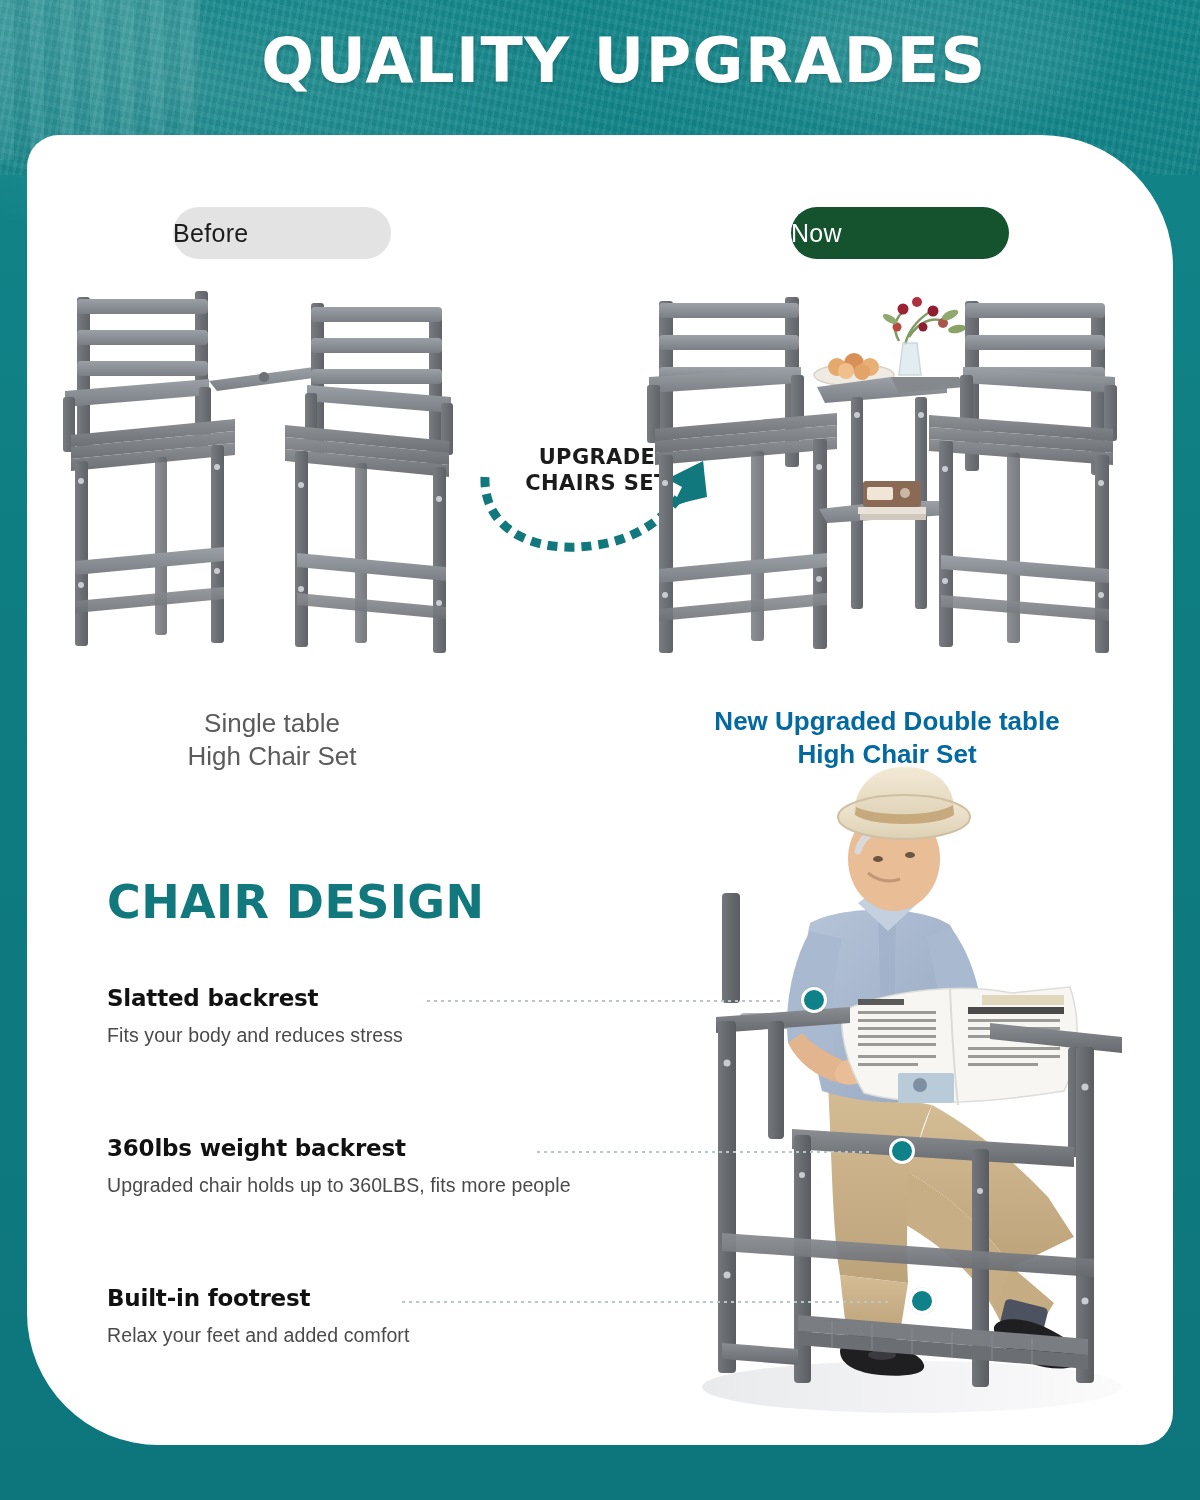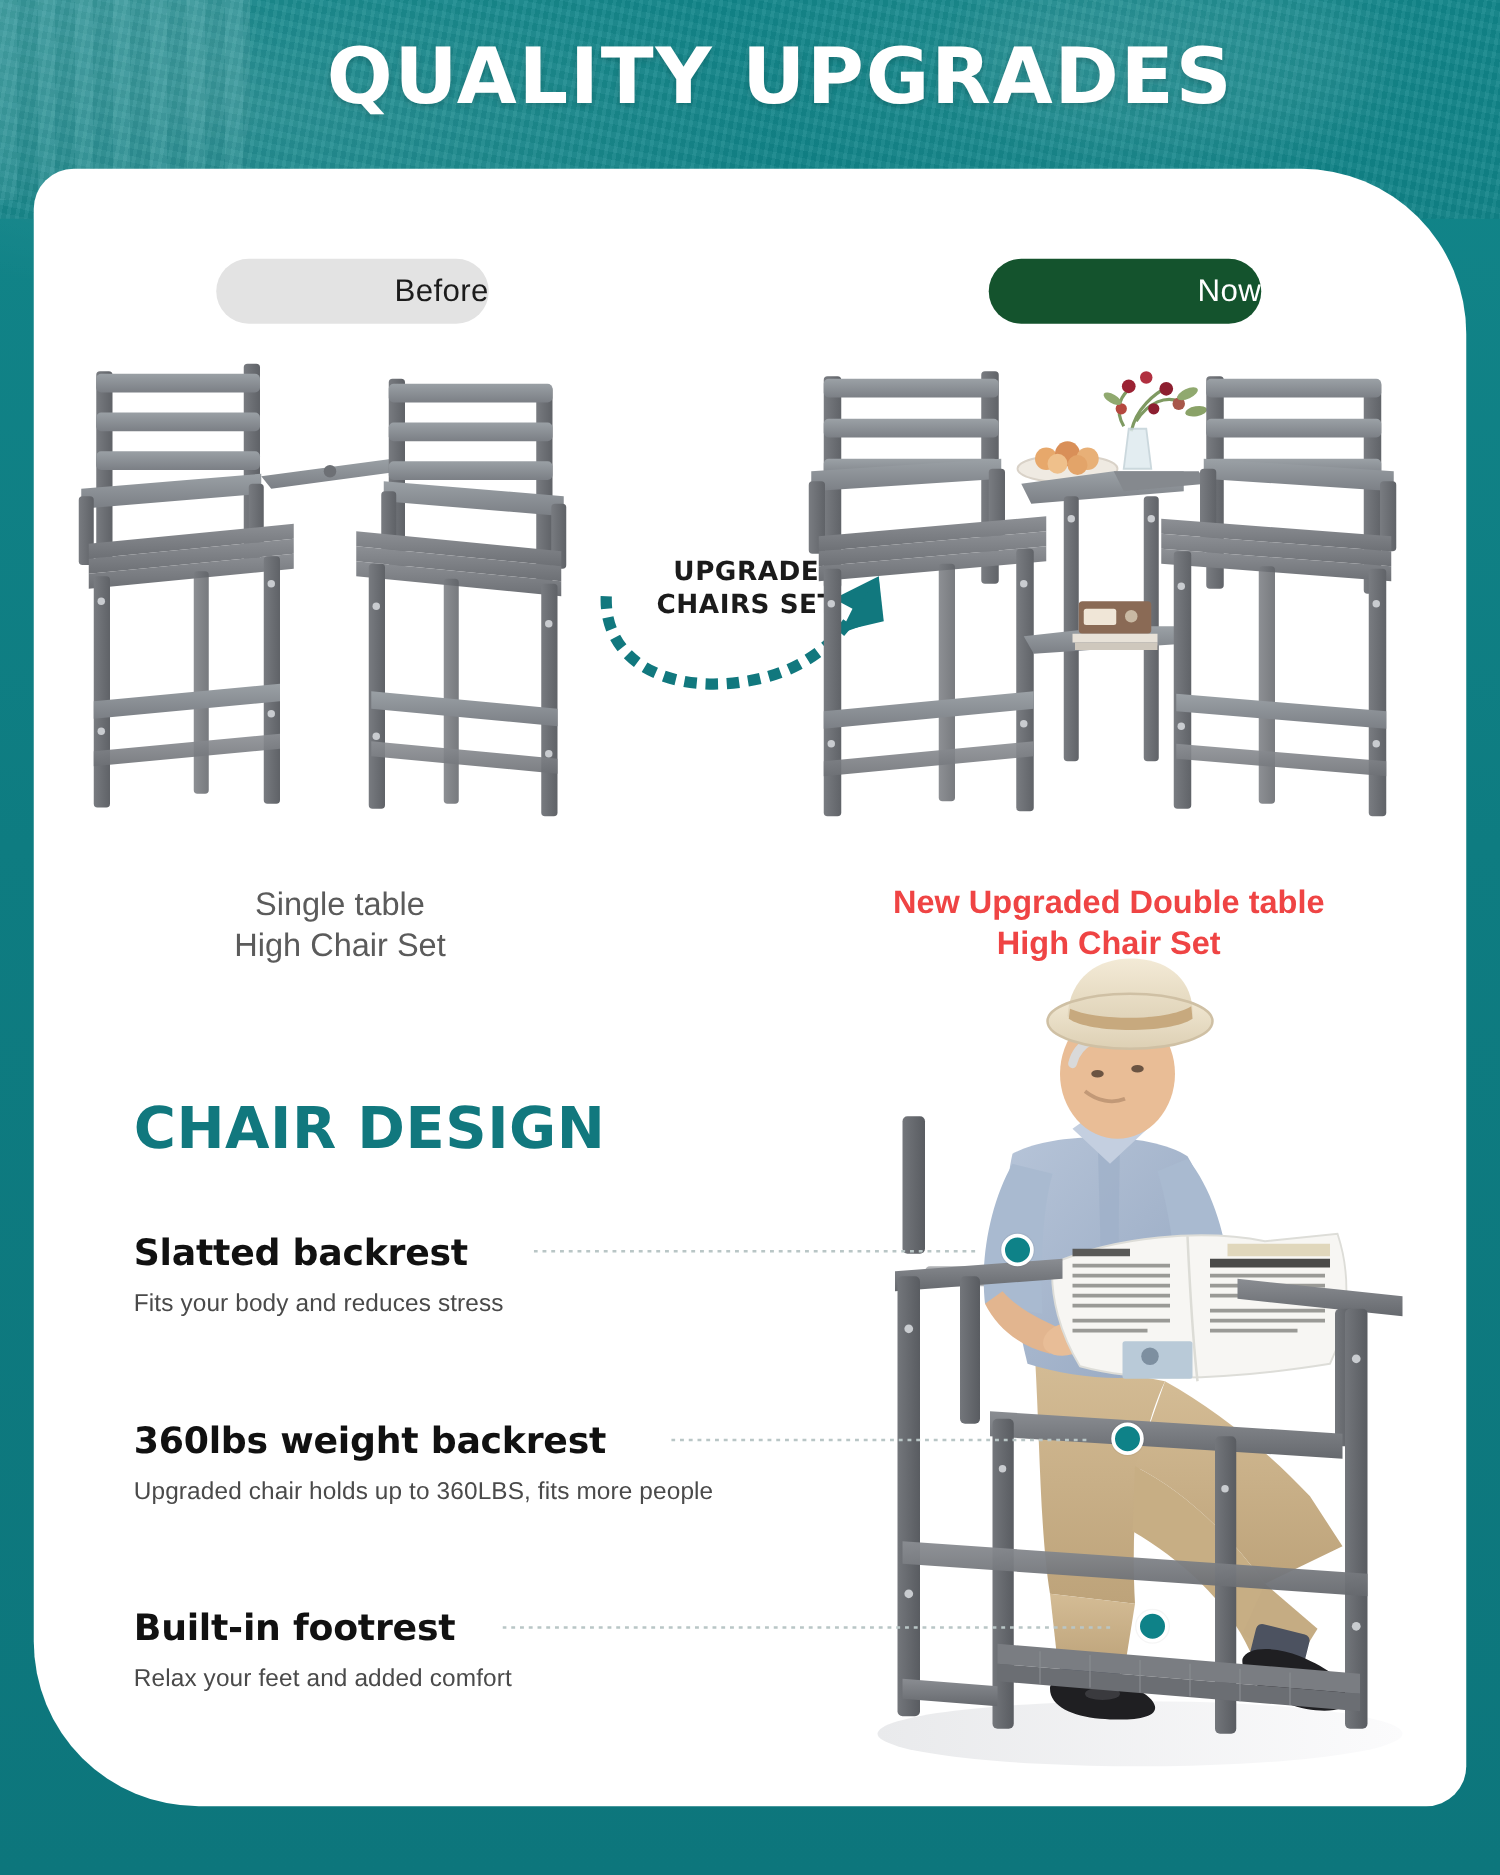--- a/index.html
+++ b/index.html
@@ -57,21 +57,21 @@
     left:27px; top:135px; width:1146px; height:1310px;
     background:#ffffff;
     border-radius:32px 132px 32px 132px;
     overflow:hidden;
   }
 
   
   .badge{
     position:absolute;
     height:52px; border-radius:26px;
-    display:flex; align-items:center; justify-content:flex-end;
+    display:flex; align-items:center; justify-content:flex-start;
     font-size:25px; letter-spacing:.3px;
   }
   .badge-before{
     left:146px; top:72px; width:218px;
     background:#e3e3e3; color:#1c1c1c;
   }
   .badge-now{
     left:764px; top:72px; width:218px;
     background:#14532d; color:#ffffff;
   }
@@ -80,21 +80,21 @@
   .prod{ position:absolute; }
   .prod-before{ left:32px; top:150px; width:400px; height:390px; }
   .prod-now{ left:620px; top:140px; width:470px; height:400px; }
 
   .caption{
     position:absolute;
     text-align:center; line-height:1.28;
     font-size:26px; color:#545454; font-weight:500;margin-top:22px;
   }
   .cap-before{ left:55px; top:550px; width:380px; color:#5b5b5b; }
-  .cap-now{ left:600px; top:548px; width:520px; color:#ef4444; font-weight:600; }
+  .cap-now{ left:600px; top:548px; width:520px; color:#0369a1; font-weight:600; }
 
   
   .upgrade{
     position:absolute; left:440px; top:304px; width:250px; height:130px;
   }
   .upgrade-text{
     position:absolute; left:35px; top:6px; width:190px;
     text-align:center; line-height:1.22;
     font-size:21px; font-weight:bold; color:#1b1b1b; letter-spacing:.4px;
     font-family:"DejaVu Sans", sans-serif;
@@ -107,21 +107,21 @@
     color:#11787e; letter-spacing:.4px;
     font-family:"DejaVu Sans", sans-serif;
   }
 
   
   .feature{ position:absolute; left:80px; }
   .f1{ top:850px; }
   .f2{ top:1000px; }
   .f3{ top:1150px; }
   .feature-title{
-    font-size:29px; font-weight:bold; color:#111111; letter-spacing:-.2px;
+    font-size:23px; font-weight:bold; color:#111111; letter-spacing:-.2px;
     font-family:"DejaVu Sans", sans-serif;
   }
   .feature-desc{
     margin-top:13px;
     font-size:19.5px; color:#4a4a4a; letter-spacing:.1px;
   }
 
   
   .leader{
     position:absolute; height:2px;

